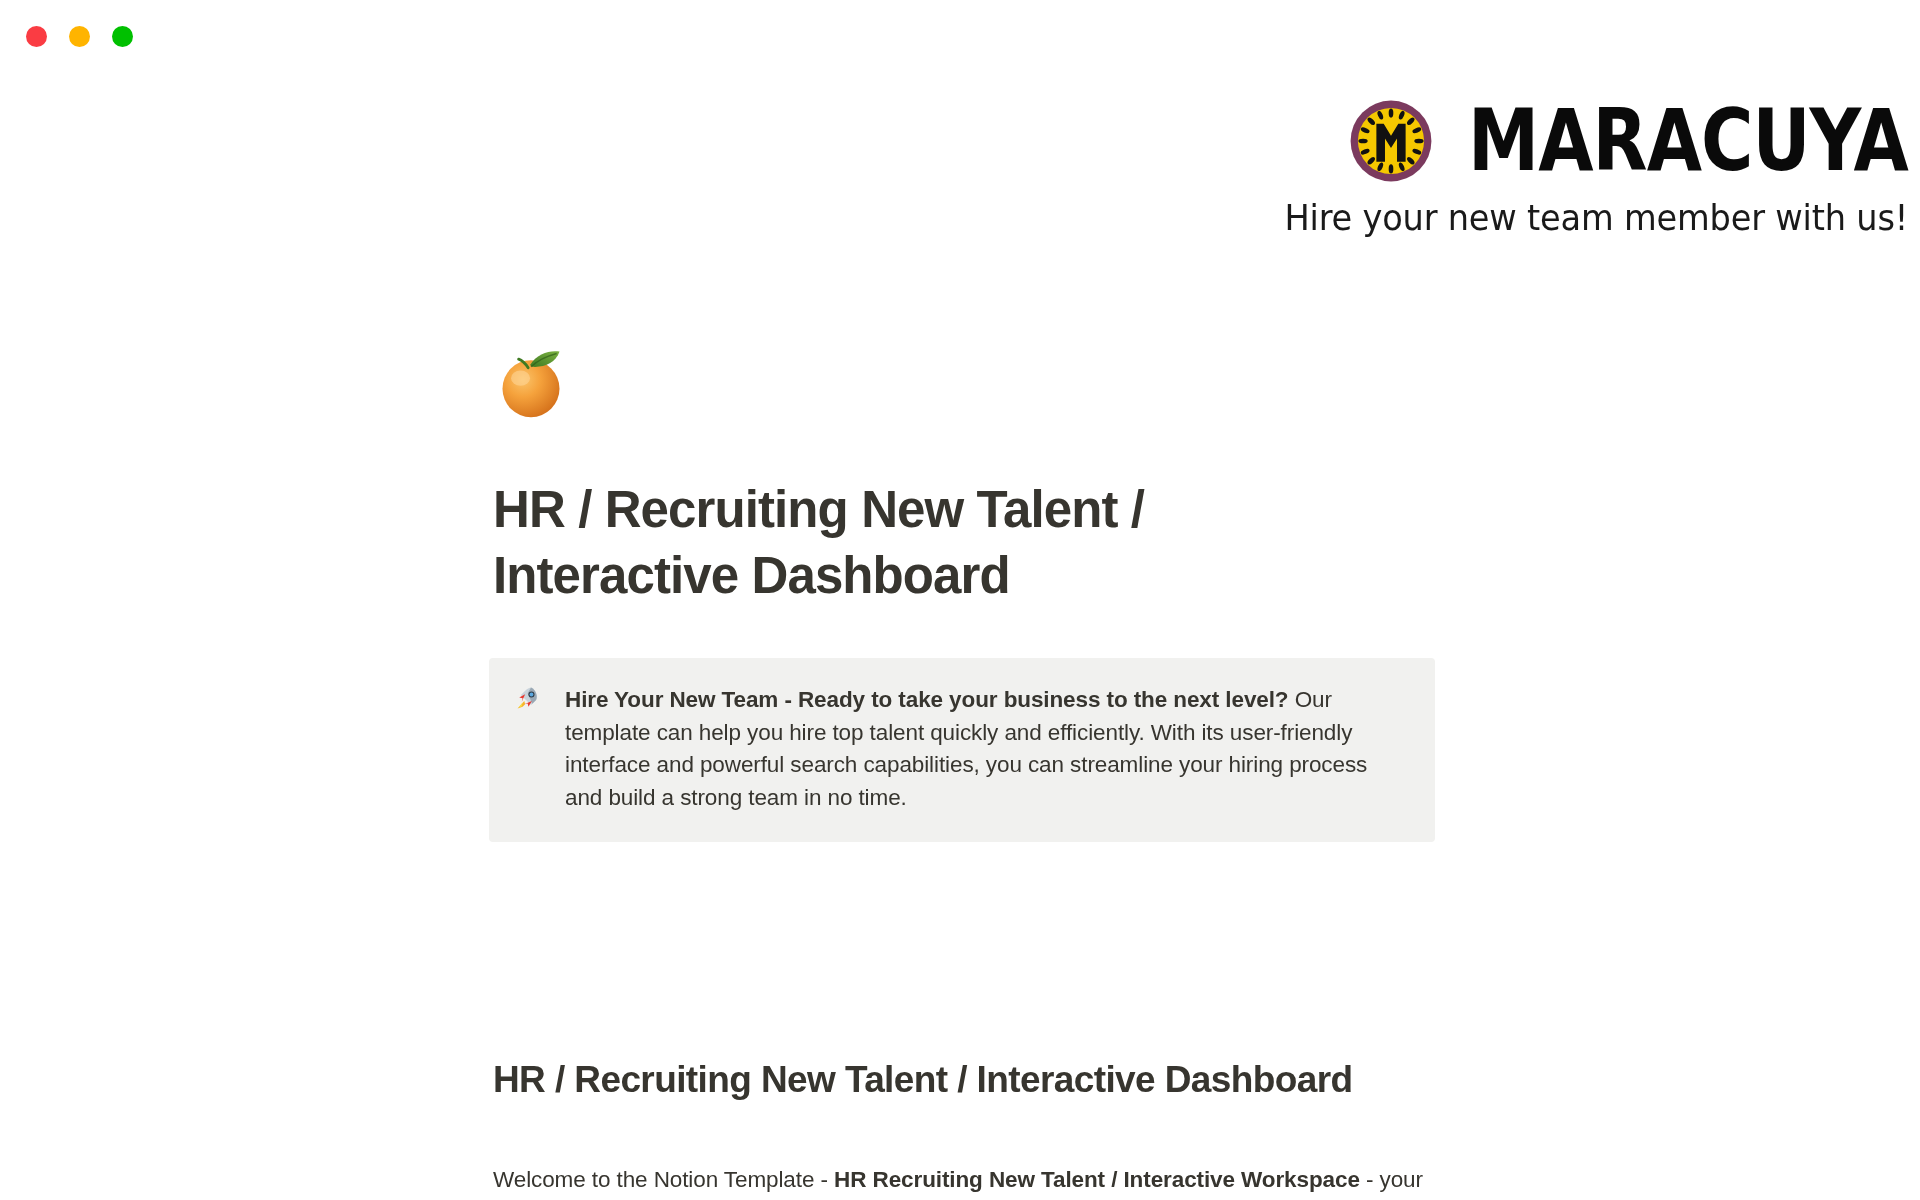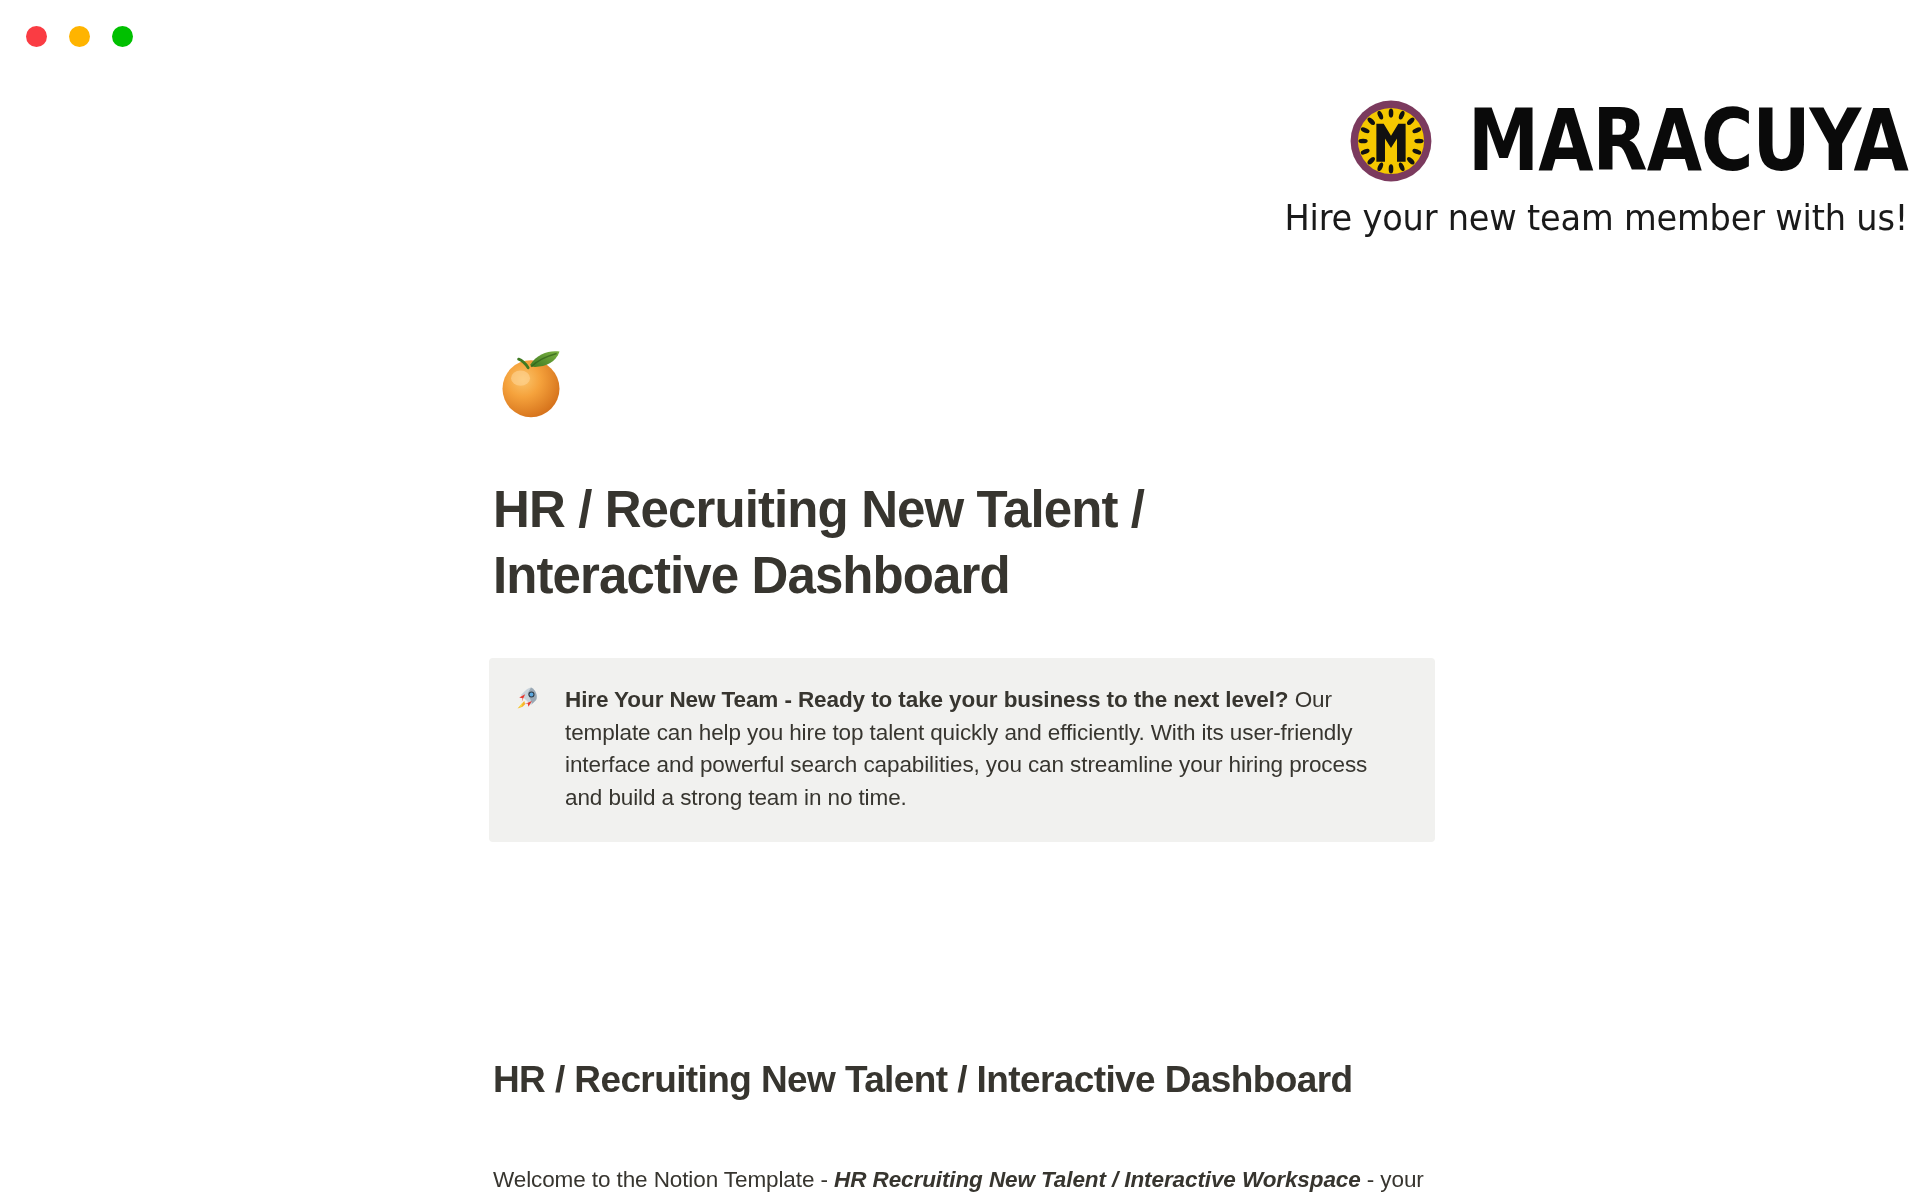--- a/index.html
+++ b/index.html
@@ -167,21 +167,21 @@
     position: absolute;
     top: 1163px;
     left: 0;
     width: 945px;
     margin: 0;
     font-size: 22.5px;
     line-height: 33px;
     color: #37352F;
     letter-spacing: -0.1px;
   }
-  .body-paragraph b { font-weight: 700; font-style: italic; }
+  .body-paragraph b { font-weight: 700; }
 </style>
 </head>
 <body>
 
 <div class="window-chrome">
   <div class="traffic-lights">
     <span class="tl-dot" style="background: rgb(250, 60, 67);"></span>
     <span class="tl-dot" style="background: rgb(255, 180, 0);"></span>
     <span class="tl-dot" style="background: rgb(0, 192, 0);"></span>
   </div>

